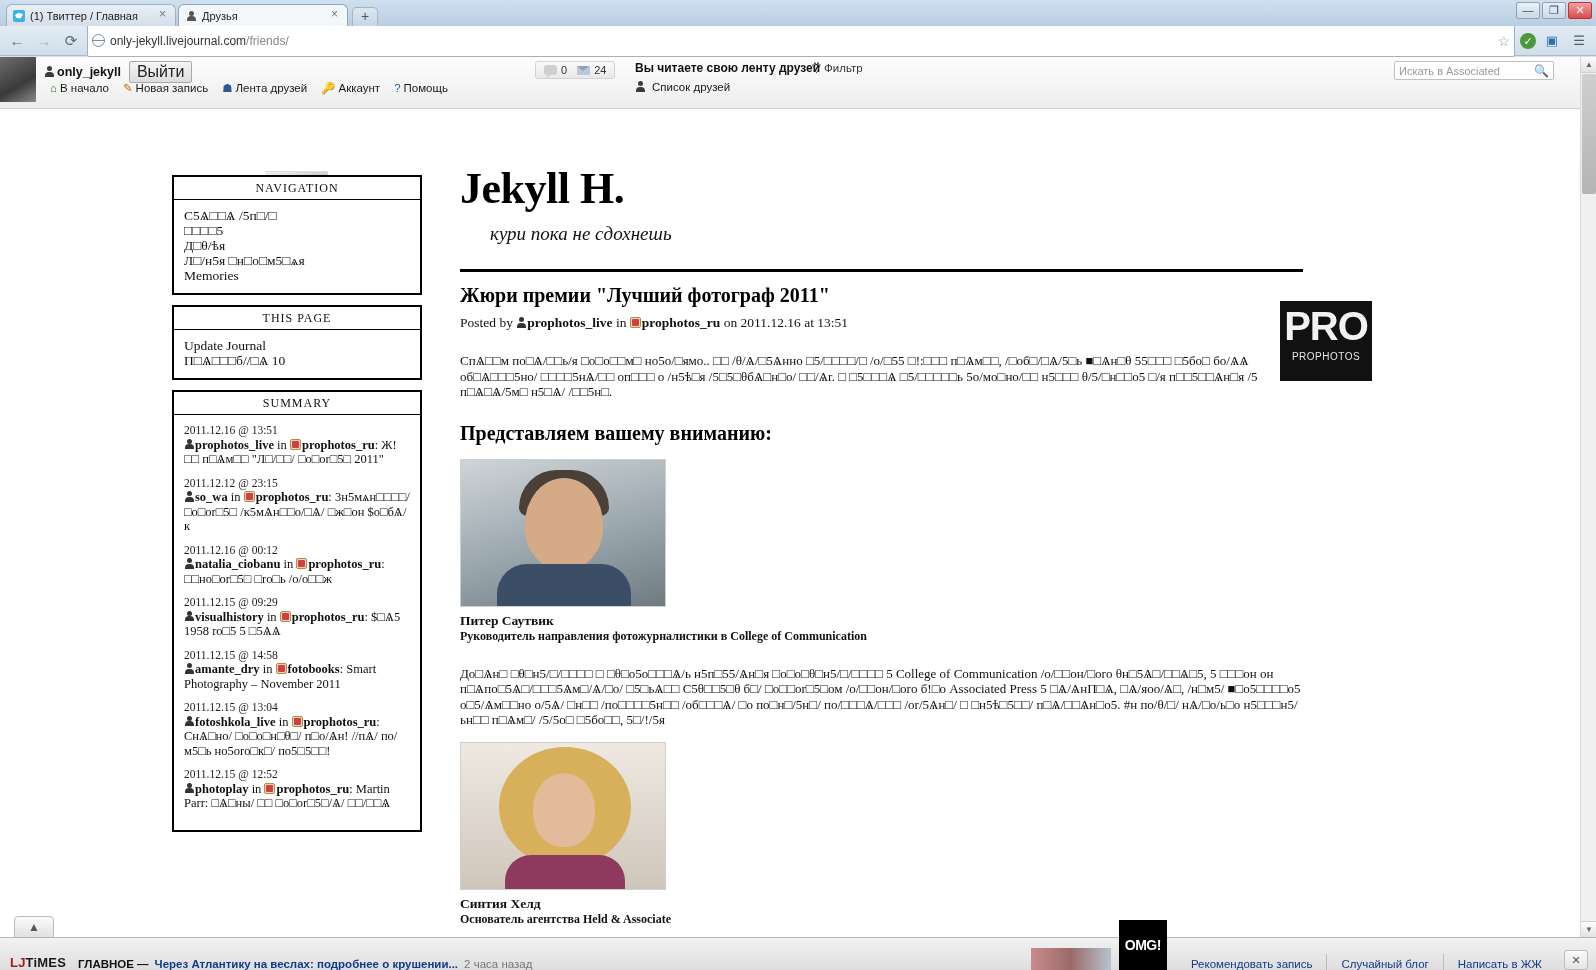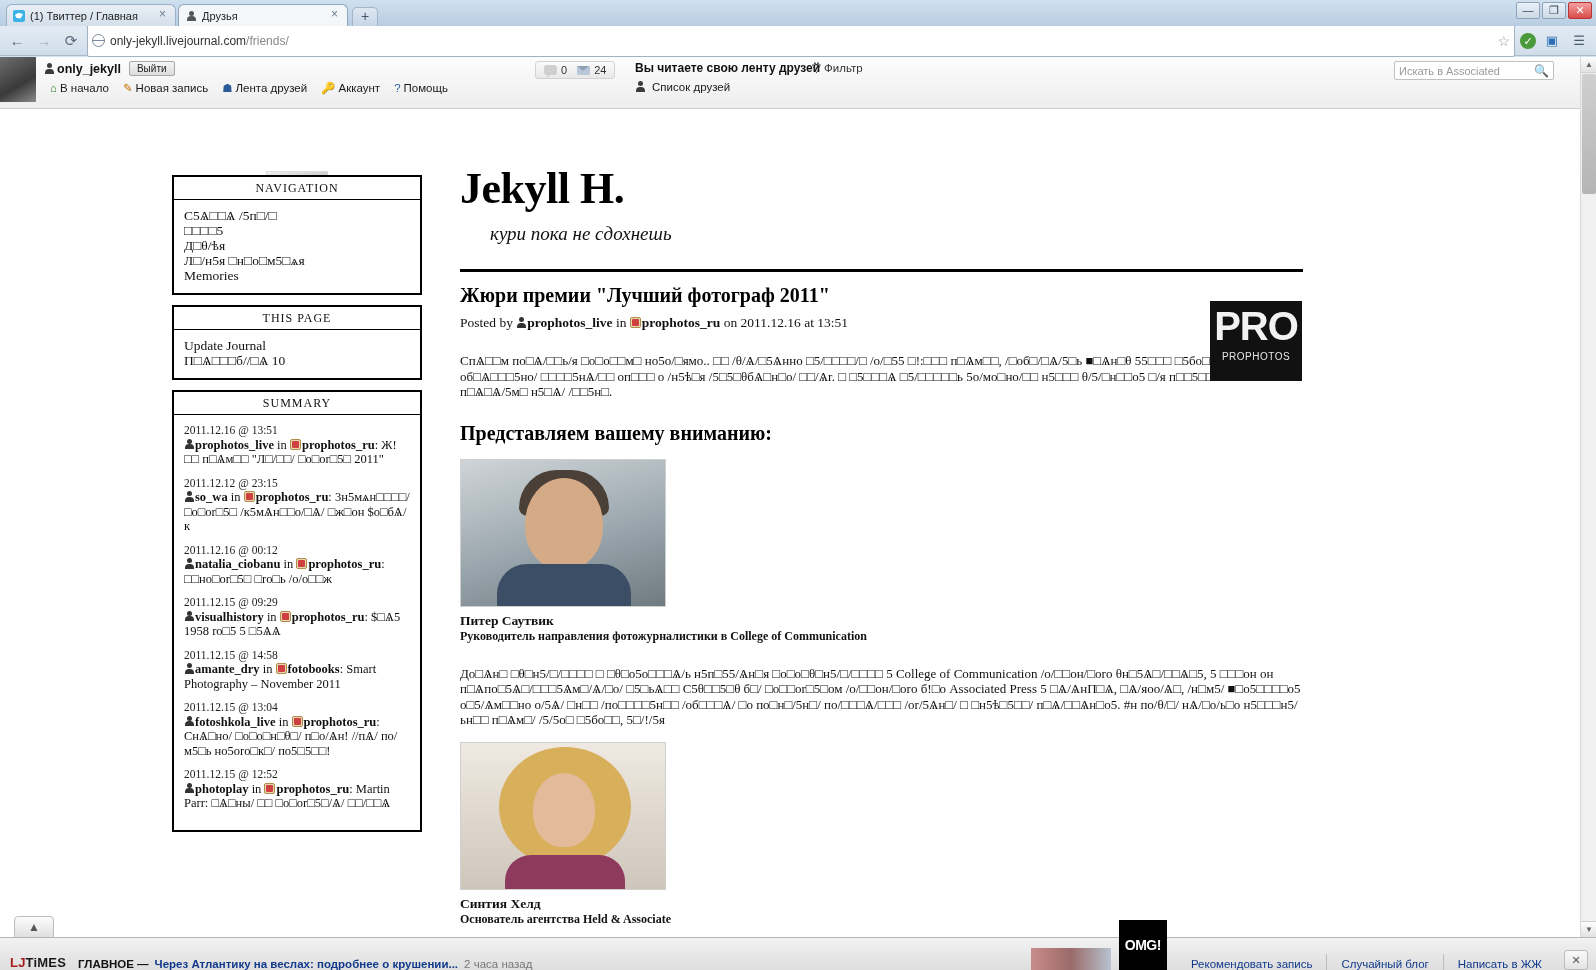--- a/index.html
+++ b/index.html
@@ -223,21 +223,21 @@
   .lj-username { font-weight:bold; color:#111; font-size:12.5px; }
   .uicon {
     display:inline-block; width:11px; height:12px; position:relative; margin-right:2px; vertical-align:-2px;
   }
   .uicon::before { content:""; position:absolute; left:3px; top:0; width:5px; height:5px; border-radius:50%; background:#3b3b3b;}
   .uicon::after { content:""; position:absolute; left:1px; top:6px; width:9px; height:5px; border-radius:4px 4px 0 0; background:#3b3b3b;}
   .btn-logout {
     background: linear-gradient(#f6f6f6,#dcdcdc);
     border: 1px solid #a8a8a8;
     border-radius: 2px;
-    font-size: 10px;
+    font-size: 16px;
     padding: 1px 7px;
     color: #222;
   }
   .lj-row2 {
     position:absolute; left:50px; top:24px;
     display:flex; align-items:center; gap:14px;
     font-size: 11.5px;
     color: #1a1a1a;
   }
   .lj-row2 .itm { display:flex; align-items:center; gap:3px; }
@@ -434,21 +434,21 @@
     color:#111;
   }
   .caprole {
     font-family:"Liberation Serif", serif;
     font-weight:bold;
     font-size: 12px;
     color:#111;
   }
   .prophotos-logo {
     position:absolute;
-    left: 1210px; top: 192px;
+    left: 1280px; top: 192px;
     width: 92px; height: 80px;
     background: #111;
     color:#fff;
     font-family:"Liberation Sans", sans-serif;
   }
   .prophotos-logo .pro {
     font-size: 40px; font-weight:bold; letter-spacing:-1px;
     text-align:center; line-height: 50px;
     color:#f2f2f2;
   }

